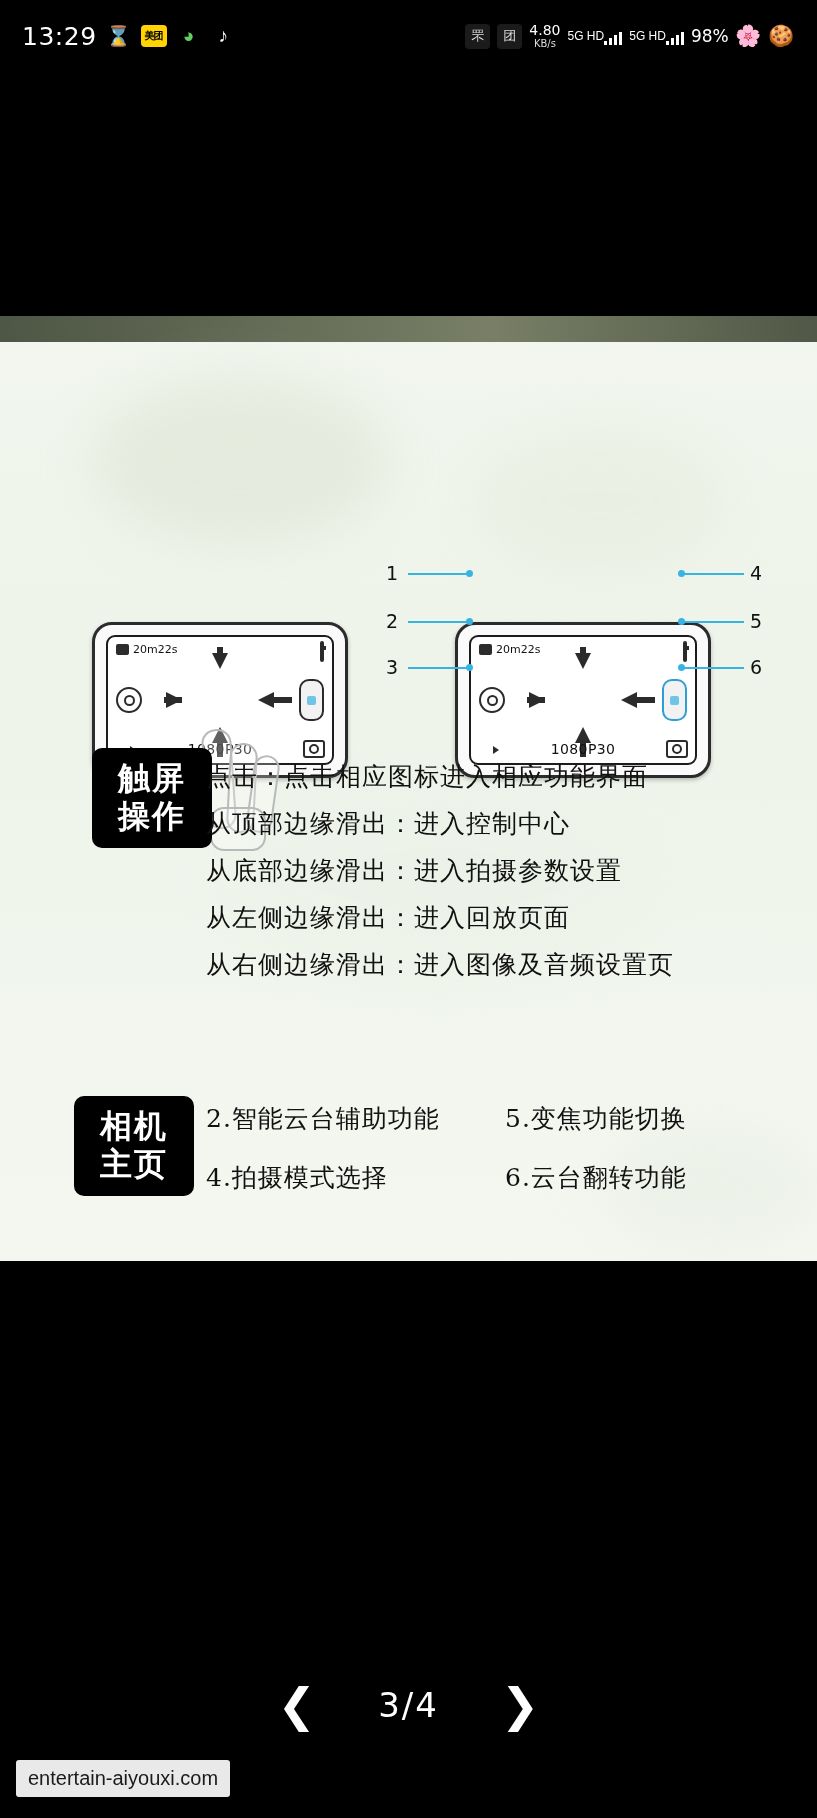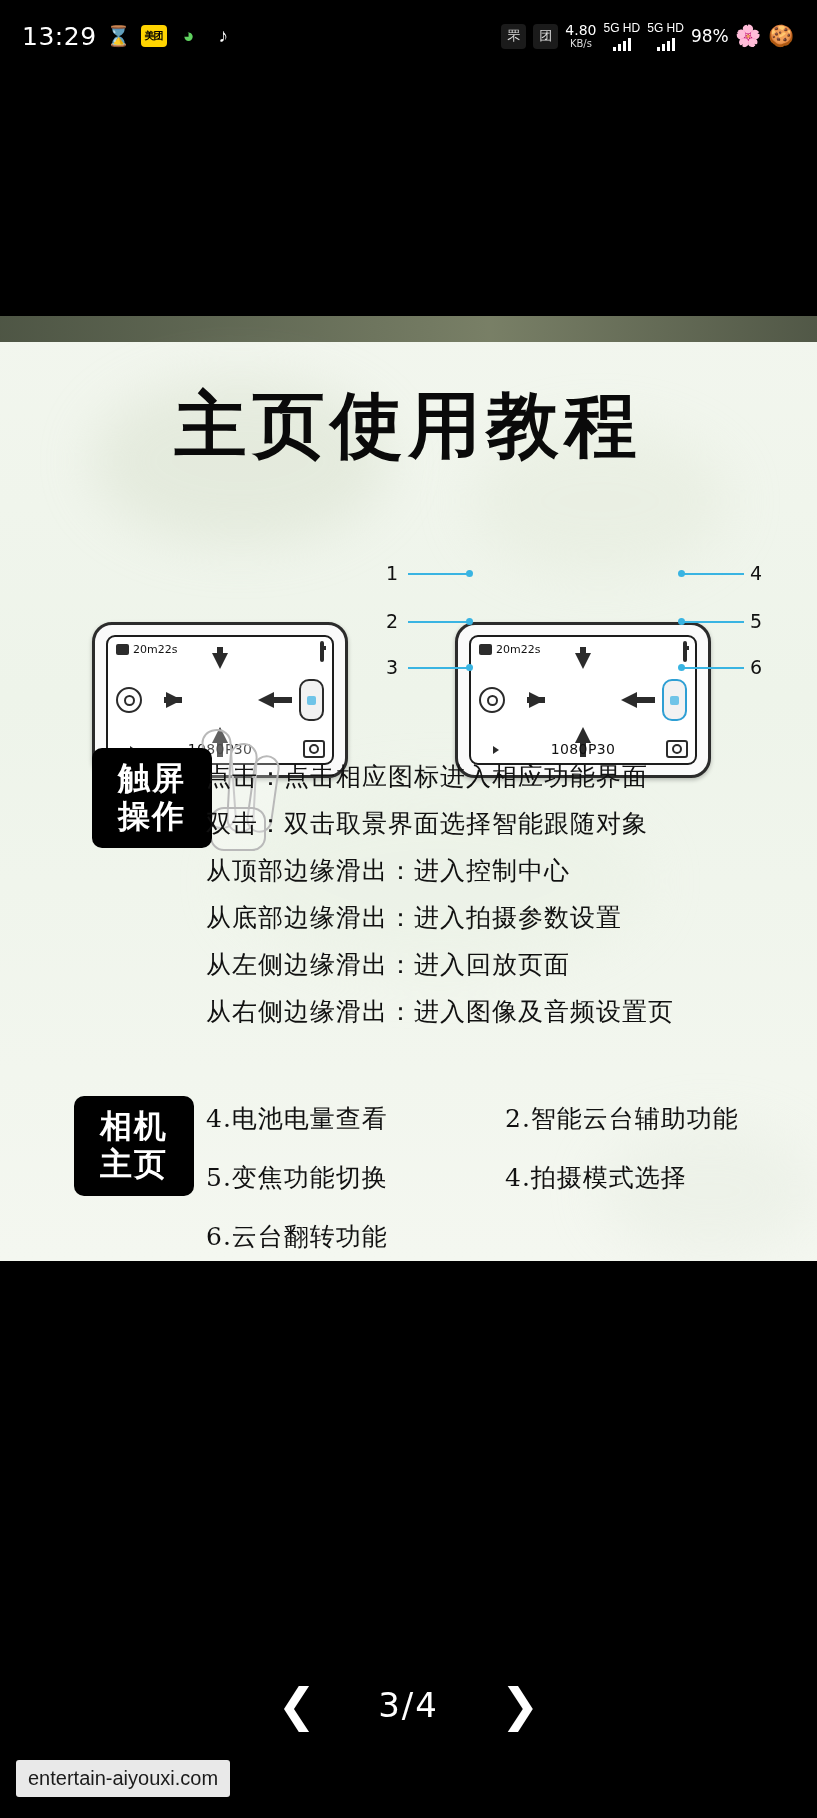--- a/index.html
+++ b/index.html
@@ -81,21 +81,21 @@
     display: flex;
     flex-direction: column;
     align-items: center;
     line-height: 1;
     font-family: "DejaVu Sans", sans-serif;
   }
   .sb-speed .val { font-size: 14px; }
   .sb-speed .unit { font-size: 10px; margin-top: 2px; color: #ddd; }
   .sig-group {
     display: flex;
-    flex-direction: column;
+    flex-direction: row;
     align-items: center;
     line-height: 1;
   }
   .sig-top {
     font-size: 12px;
     display: flex;
     gap: 3px;
     align-items: center;
   }
   .bars {
@@ -517,21 +517,20 @@
   </div>
 </div>
 
 <div class="slide">
   <div class="slide-topband"></div>
   <div class="blotch b1"></div>
   <div class="blotch b2"></div>
   <div class="blotch b3"></div>
   <div class="blotch b4"></div>
 
-  <div class="title">主页使用教程</div>
 
   <div class="dev dev-left">
     <div class="dev-screen">
       <div class="scr-tl">
         <span class="sdcard"></span>
         <span>20m22s</span>
       </div>
       <div class="scr-tr">
         <span class="battico"></span>
       </div>
@@ -609,34 +608,32 @@
   <span class="cline" style="left:684px;top:351px;width:60px;"></span>
   <span class="cdot" style="left:678px;top:348px;"></span>
 
   <div class="badge badge-touch" style="top:432px">
     <div>触屏</div>
     <div>操作</div>
   </div>
 
   <div class="tlist" style="top:448px">
     <div>点击：点击相应图标进入相应功能界面</div>
-    <div>双击：双击取景界面选择智能跟随对象</div>
     <div>从顶部边缘滑出：进入控制中心</div>
     <div>从底部边缘滑出：进入拍摄参数设置</div>
     <div>从左侧边缘滑出：进入回放页面</div>
     <div>从右侧边缘滑出：进入图像及音频设置页</div>
   </div>
 
   <div class="badge badge-home" style="top:780px">
     <div>相机</div>
     <div>主页</div>
   </div>
 
   <div class="features" style="top:786px">
-    <div>4.电池电量查看</div>
     <div>2.智能云台辅助功能</div>
     <div>5.变焦功能切换</div>
     <div>4.拍摄模式选择</div>
     <div>6.云台翻转功能</div>
   </div>
 </div>
 
 <div class="pager">
   <span class="chev">❮</span>
   <span class="pagenum">3/4</span>

